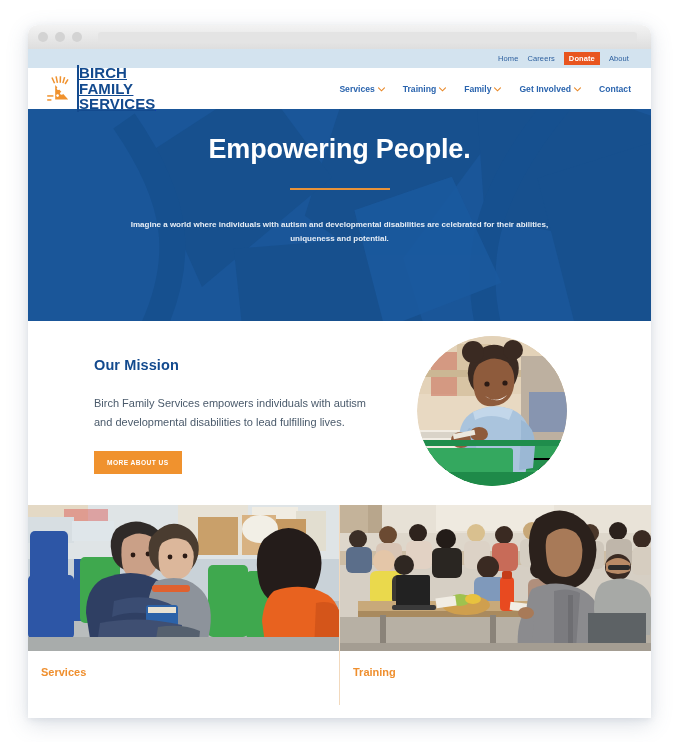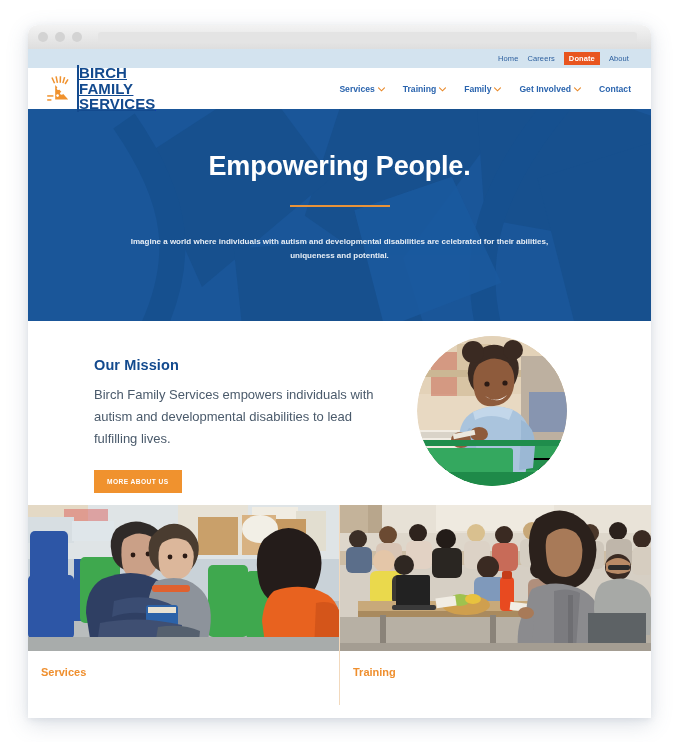--- a/index.html
+++ b/index.html
@@ -139,21 +139,21 @@
     inset: 0;
     opacity: 1;
   }
   .hero-inner {
     position: relative;
     z-index: 2;
     width: 100%;
     text-align: center;
   }
   .hero-title {
-    margin-top: 41px;
+    margin-top: 24px;
     font-size: 27px;
     font-weight: 700;
     color: #ffffff;
     line-height: 1.25;
     letter-spacing: -0.2px;
   }
   .hero-rule {
     width: 100px;
     height: 2px;
     background: #e99339;
@@ -181,22 +181,22 @@
     top: 36px;
     width: 290px;
   }
   .mission-title {
     font-size: 14.5px;
     font-weight: 700;
     color: #134a8e;
     letter-spacing: .1px;
   }
   .mission-body {
-    margin-top: 11px;
-    font-size: 13px;
+    margin-top: 21px;
+    font-size: 11px;
     line-height: 1.7;
     color: #4a5a6b;
     width: 283px;
   }
   .mission-btn {
     display: inline-block;
     margin-top: 20px;
     background: #f0922e;
     color: #ffffff;
     font-size: 6.6px;

